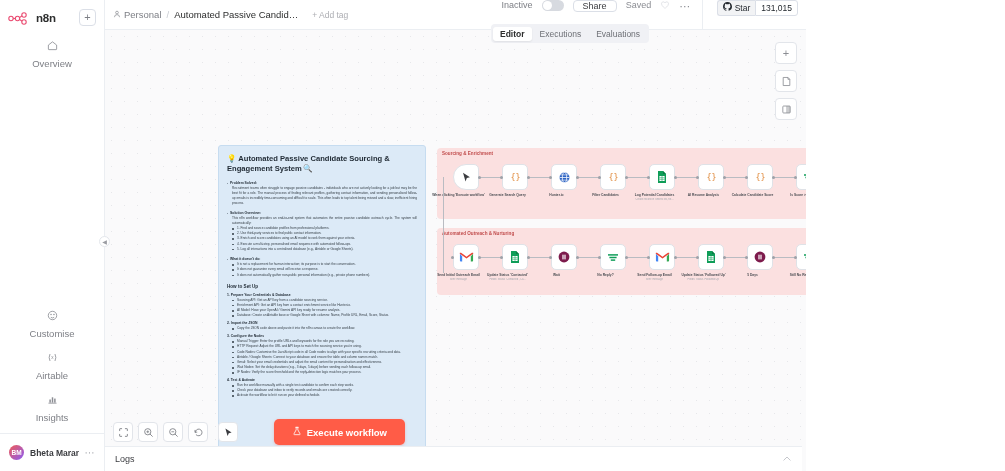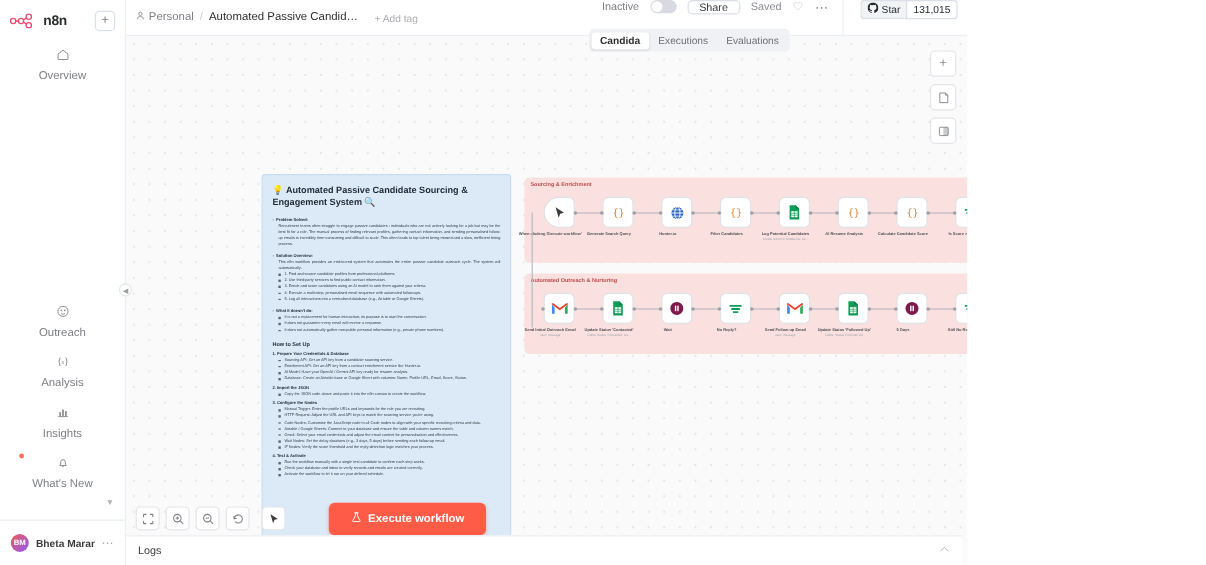--- a/index.html
+++ b/index.html
@@ -241,58 +241,47 @@
     <div class="sb-bottom">
       <div class="sb-item">
         <span class="sb-ico">
           <svg width="11" height="11" viewBox="0 0 12 12">
               <circle cx="6" cy="6" r="4.6" fill="none" stroke="#8b8d93" stroke-width="0.9"></circle>
               <circle cx="4.4" cy="5" r="0.8" fill="#8b8d93"></circle>
               <circle cx="7.6" cy="5" r="0.8" fill="#8b8d93"></circle>
               <path d="M4.2 8 Q6 9.4 7.8 8" fill="none" stroke="#8b8d93" stroke-width="0.9"></path>
             </svg>
         </span>
-        <span class="sb-label">Outreach</span>
+        <span class="sb-label">Customise</span>
       </div>
 
       <div class="sb-item">
         <span class="sb-ico">
           <svg width="11" height="11" viewBox="0 0 12 12">
               <path d="M3.3 2.2Q1.4 6 3.3 9.8" fill="none" stroke="#8b8d93" stroke-width="0.9"></path>
               <path d="M8.7 2.2Q10.6 6 8.7 9.8" fill="none" stroke="#8b8d93" stroke-width="0.9"></path>
               <text x="6" y="7.8" font-size="5" text-anchor="middle" fill="#8b8d93">x</text>
             </svg>
         </span>
-        <span class="sb-label">Analysis</span>
+        <span class="sb-label">Airtable</span>
       </div>
 
       <div class="sb-item">
         <span class="sb-ico">
           <svg width="11" height="11" viewBox="0 0 12 12">
               <line x1="1.6" y1="10" x2="10.4" y2="10" stroke="#8b8d93" stroke-width="0.9"></line>
               <rect x="2.6" y="6" width="1.6" height="3.4" fill="#8b8d93"></rect>
               <rect x="5.2" y="3.6" width="1.6" height="5.8" fill="#8b8d93"></rect>
               <rect x="7.8" y="5" width="1.6" height="4.4" fill="#8b8d93"></rect>
             </svg>
         </span>
         <span class="sb-label">Insights</span>
       </div>
 
 
-      <div class="sb-item">
-        <span class="notif-dot"></span>
-        <span class="sb-ico">
-          <svg width="11" height="11" viewBox="0 0 12 12">
-              <path d="M3 8.6h6l-.9-1.2V5.4a2.1 2.1 0 0 0-4.2 0v2z" fill="none" stroke="#8b8d93" stroke-width="0.9" stroke-linejoin="round"></path>
-              <path d="M5.1 9.3a1 1 0 0 0 1.8 0" fill="none" stroke="#8b8d93" stroke-width="0.9"></path>
-            </svg>
-        </span>
-        <span class="sb-label">What's New</span>
-        <span class="sb-chev">▼</span>
-      </div>
 
       <div class="sb-divider"></div>
 
       <div class="sb-user">
         <span class="avatar">BM</span>
         <span class="uname">Bheta Maranata</span>
         <span class="udots">⋯</span>
       </div>
     </div>
   </div>
@@ -335,21 +324,21 @@
               </svg>
           </span>
           <span>Star</span>
         </span>
         <span class="star-count">131,015</span>
       </span>
     </div>
   </div>
 
   <div id="tabs">
-    <div class="tab active">Candida</div>
+    <div class="tab active">Editor</div>
     <div class="tab">Executions</div>
     <div class="tab">Evaluations</div>
   </div>
 
   <div id="canvas">
 
     <div class="float-btns">
       <div class="float-btn">+</div>
       <div class="float-btn">
         <svg width="11" height="11" viewBox="0 0 12 12">

